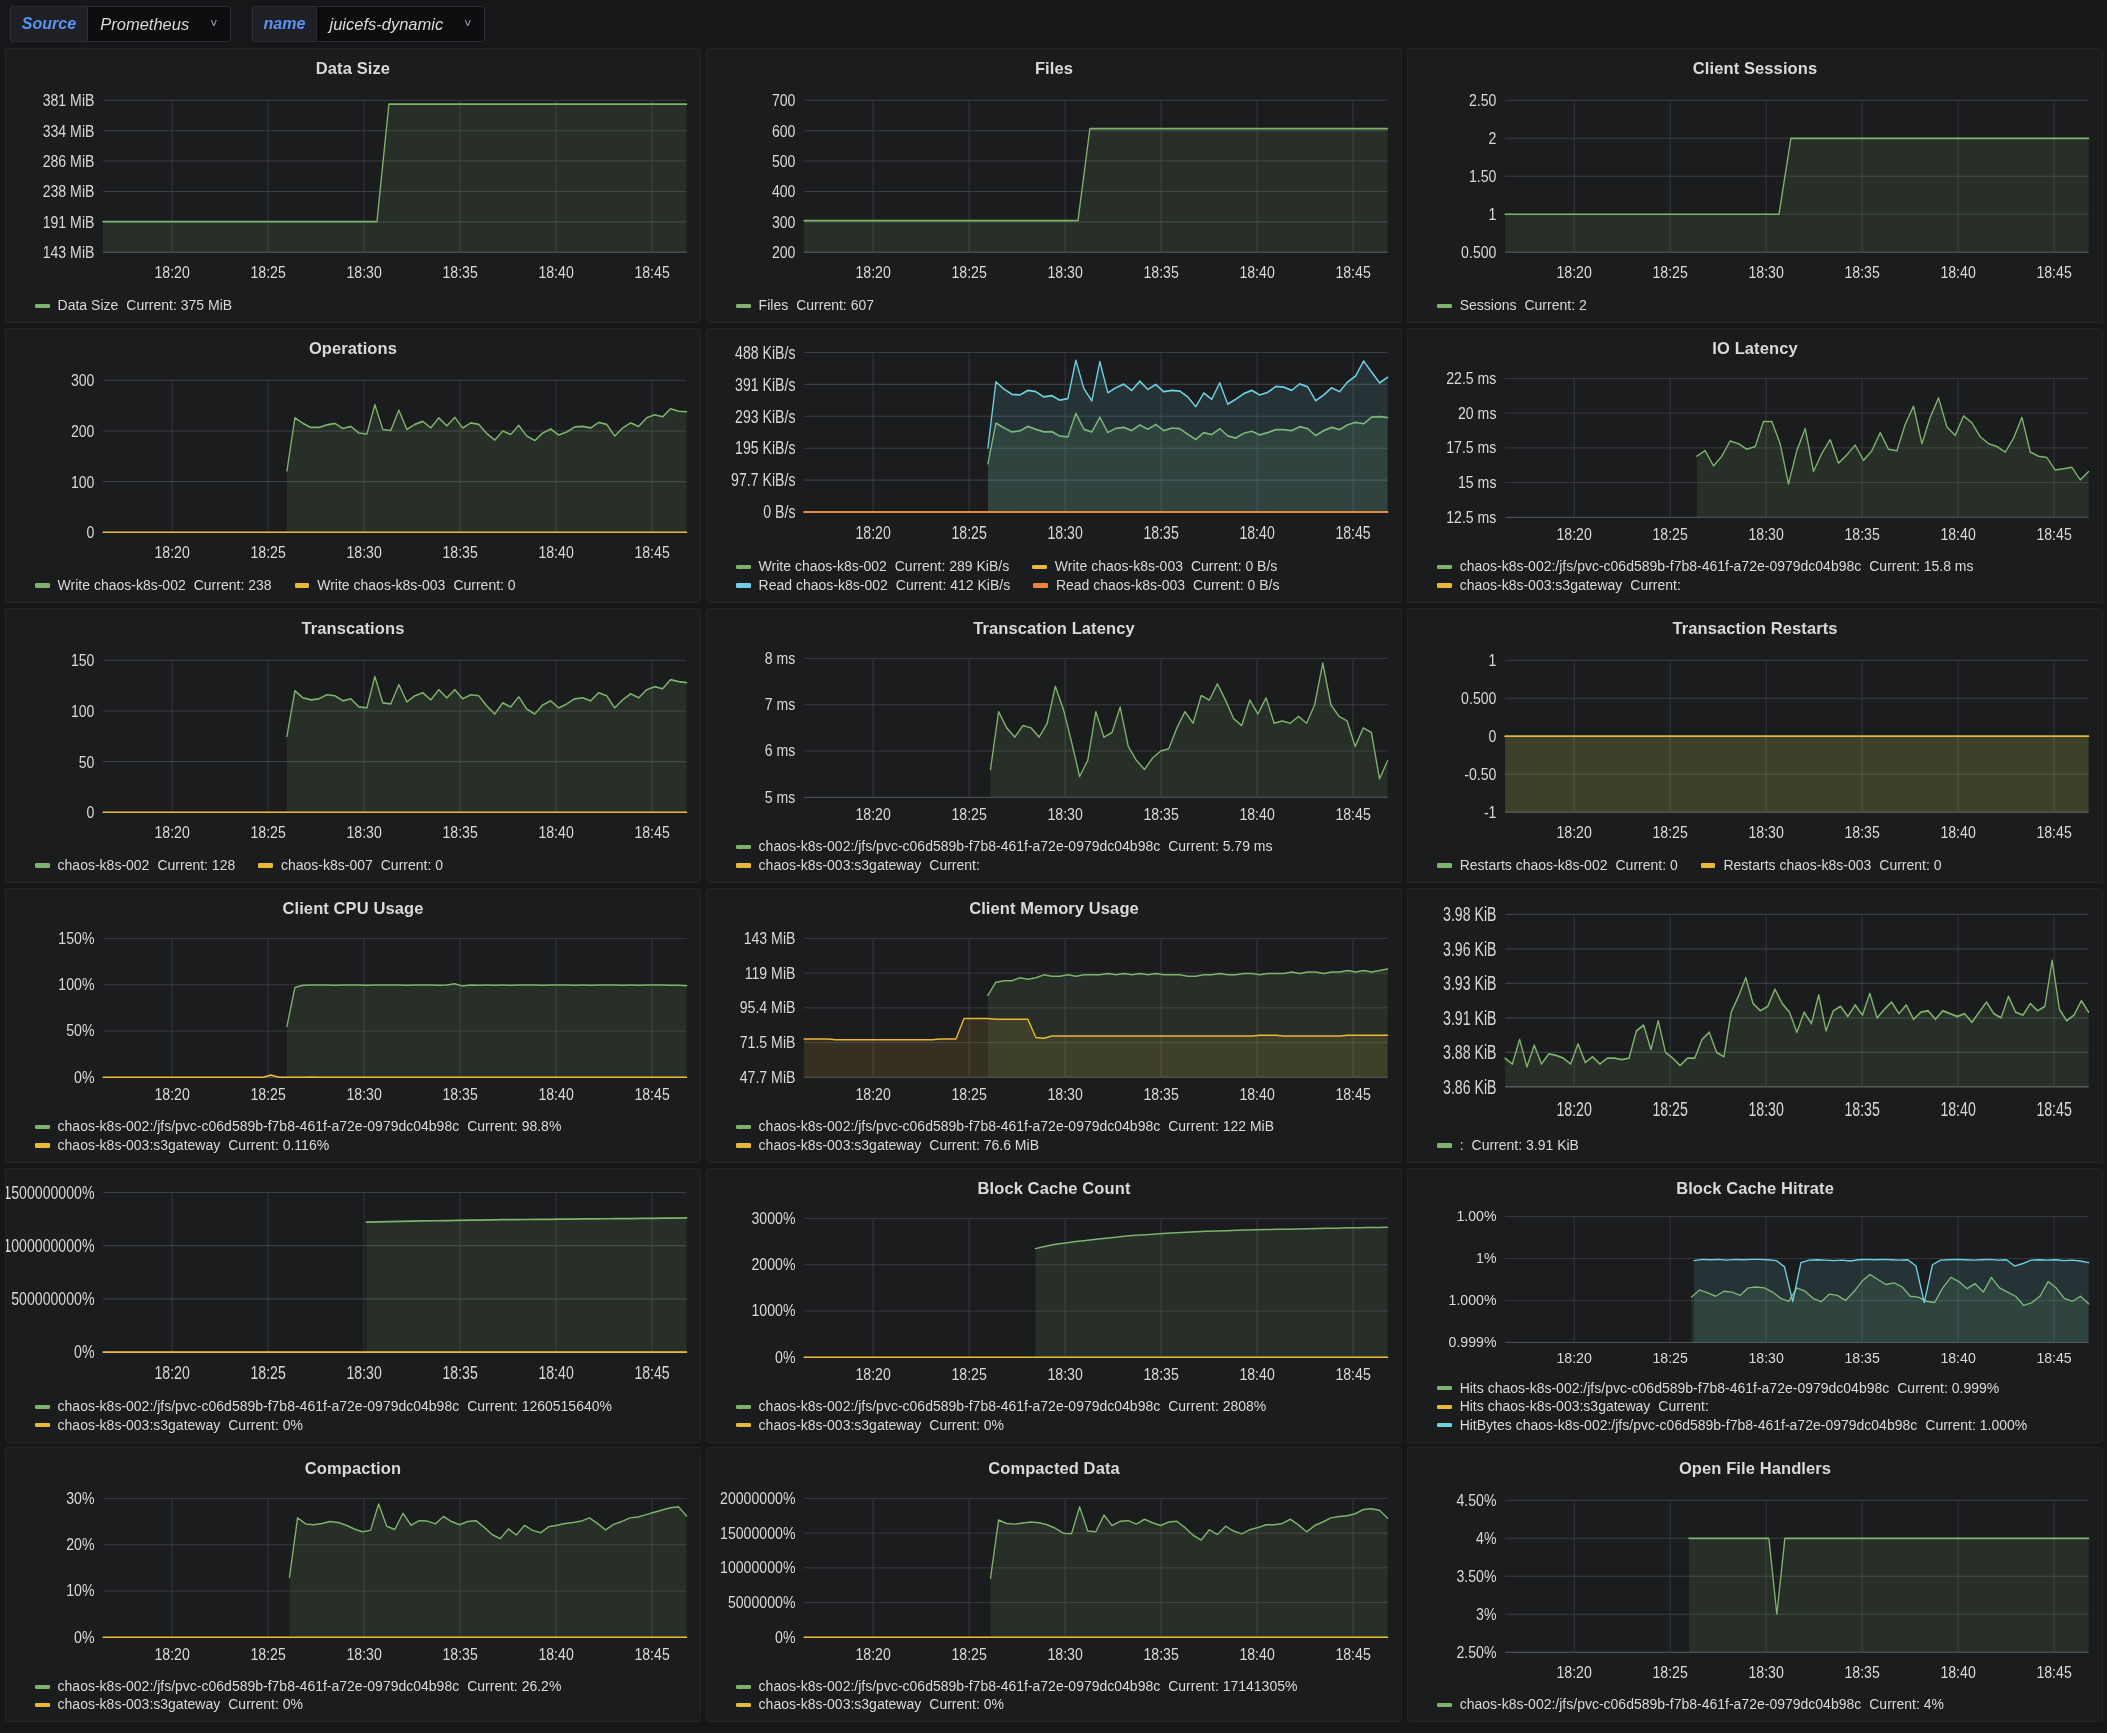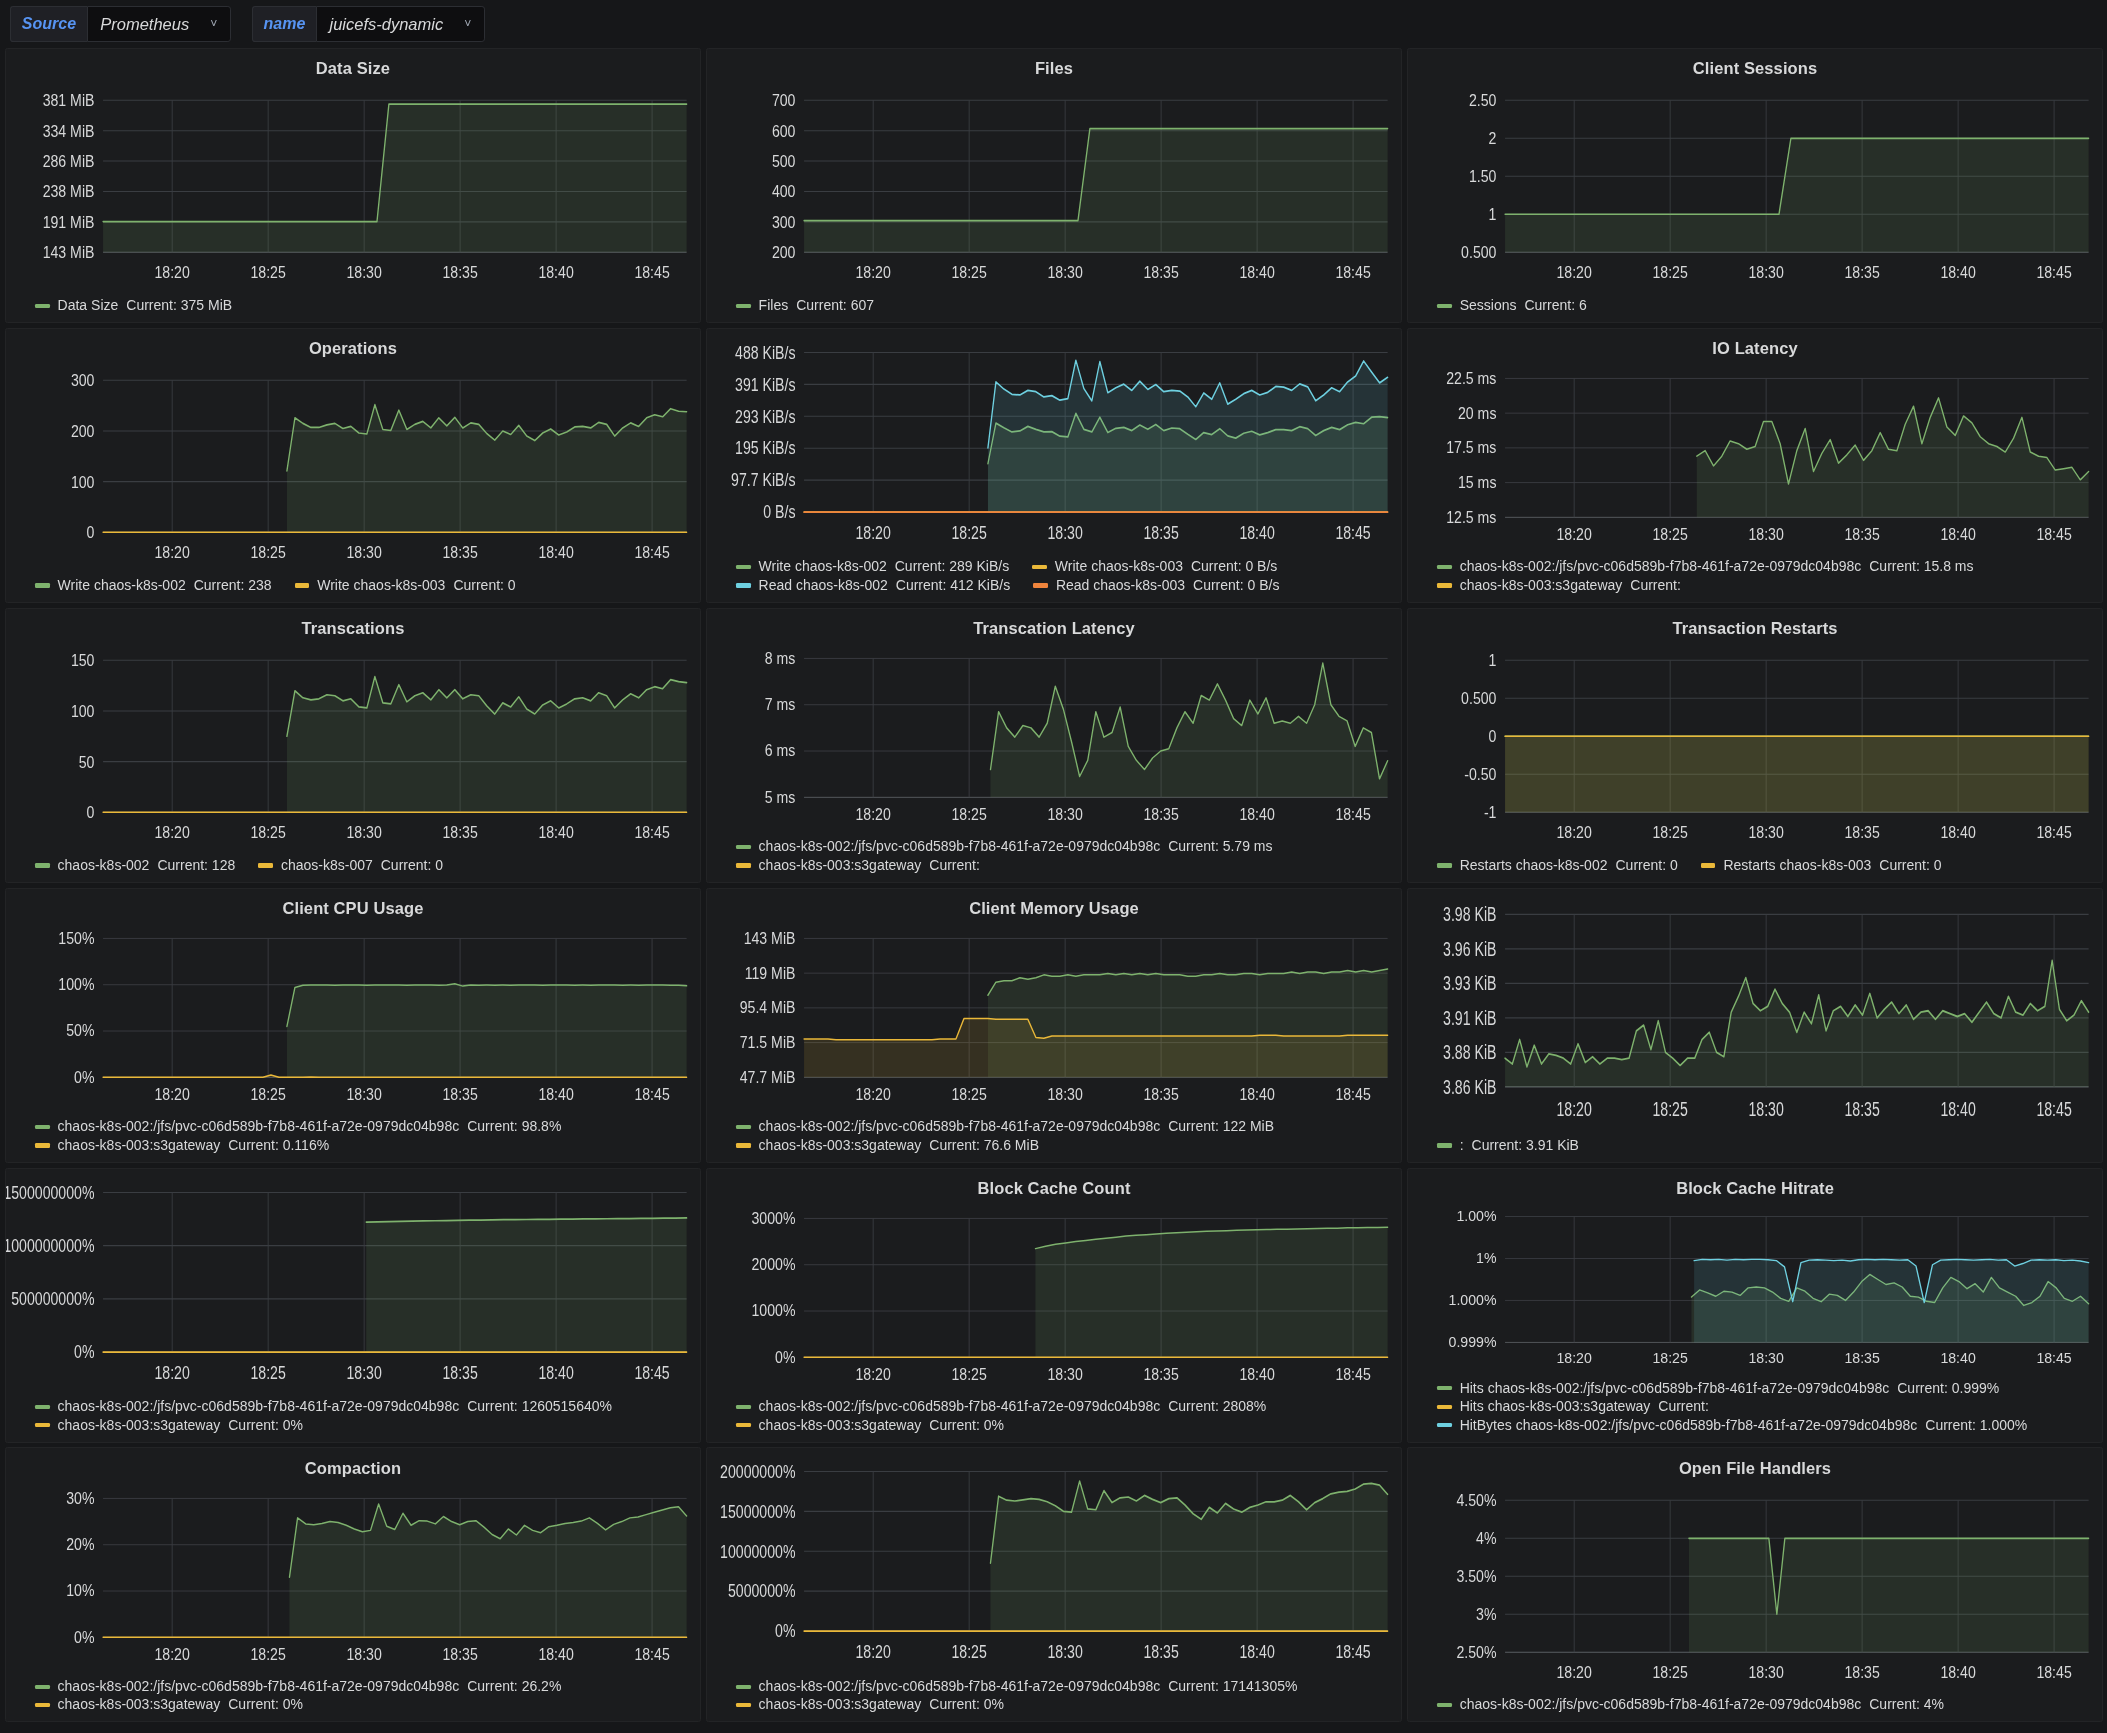--- a/index.html
+++ b/index.html
@@ -212,21 +212,21 @@
           <line x1="1051.75" y1="30" x2="1051.75" y2="234" class="gridline"></line>
           <text x="1051.75" y="268" class="axis-text xlbl">18:45</text>
           <path d="M158,234L158,183L177.3877551020408,183L196.77551020408163,183L216.16326530612244,183L235.55102040816325,183L254.9387755102041,183L274.3265306122449,183L293.71428571428567,183L313.1020408163265,183L332.48979591836735,183L351.8775510204082,183L371.265306122449,183L390.65306122448976,183L410.0408163265306,183L429.4285714285714,183L448.81632653061223,183L468.204081632653,183L487.59183673469386,183L506.9795918367347,183L526.3673469387754,183L545.7551020408164,183L565.1428571428571,183L584.530612244898,183L603.9183673469388,183L623.3061224489795,81L642.6938775510205,81L662.0816326530612,81L681.4693877551019,81L700.8571428571428,81L720.2448979591836,81L739.6326530612245,81L759.0204081632653,81L778.408163265306,81L797.7959183673469,81L817.1836734693877,81L836.5714285714286,81L855.9591836734694,81L875.3469387755101,81L894.734693877551,81L914.1224489795918,81L933.5102040816327,81L952.8979591836735,81L972.2857142857142,81L991.6734693877551,81L1011.0612244897959,81L1030.4489795918366,81L1049.8367346938776,81L1069.2244897959183,81L1088.612244897959,81L1108,81L1108,234Z" fill="#7eb26d" fill-opacity="0.13" stroke="none"></path>
           <path d="M158,183L177.3877551020408,183L196.77551020408163,183L216.16326530612244,183L235.55102040816325,183L254.9387755102041,183L274.3265306122449,183L293.71428571428567,183L313.1020408163265,183L332.48979591836735,183L351.8775510204082,183L371.265306122449,183L390.65306122448976,183L410.0408163265306,183L429.4285714285714,183L448.81632653061223,183L468.204081632653,183L487.59183673469386,183L506.9795918367347,183L526.3673469387754,183L545.7551020408164,183L565.1428571428571,183L584.530612244898,183L603.9183673469388,183L623.3061224489795,81L642.6938775510205,81L662.0816326530612,81L681.4693877551019,81L700.8571428571428,81L720.2448979591836,81L739.6326530612245,81L759.0204081632653,81L778.408163265306,81L797.7959183673469,81L817.1836734693877,81L836.5714285714286,81L855.9591836734694,81L875.3469387755101,81L894.734693877551,81L914.1224489795918,81L933.5102040816327,81L952.8979591836735,81L972.2857142857142,81L991.6734693877551,81L1011.0612244897959,81L1030.4489795918366,81L1049.8367346938776,81L1069.2244897959183,81L1088.612244897959,81L1108,81" fill="none" stroke="#7eb26d" stroke-width="2.2" stroke-linejoin="round" stroke-linecap="round"></path>
         </svg>
       </div>
       <div class="legend">
         <div class="leg-item">
           <span class="leg-swatch" style="background: rgb(126, 178, 109);"></span>
           <span class="leg-text">Sessions</span>
-          <span class="leg-text cur">Current: 6</span>
+          <span class="leg-text cur">Current: 2</span>
         </div>
       </div>
     </div>
     <div class="panel">
       <div class="panel-title">Operations</div>
       <div class="plot-wrap">
         <svg viewBox="0 0 1130 290" preserveAspectRatio="none">
           <line x1="158" y1="234" x2="1108" y2="234" class="axisline"></line>
           <text x="144" y="242" class="axis-text ylbl">0</text>
           <line x1="158" y1="166" x2="1108" y2="166" class="gridline"></line>
@@ -795,20 +795,21 @@
           <span class="leg-text cur">Current: 26.2%</span>
         </div>
         <div class="leg-item">
           <span class="leg-swatch" style="background: rgb(234, 184, 57);"></span>
           <span class="leg-text">chaos-k8s-003:s3gateway</span>
           <span class="leg-text cur">Current: 0%</span>
         </div>
       </div>
     </div>
     <div class="panel">
+      <div class="panel-title">Compacted Data</div>
       <div class="plot-wrap">
         <svg viewBox="0 0 1130 290" preserveAspectRatio="none">
           <line x1="158" y1="234" x2="1108" y2="234" class="axisline"></line>
           <text x="144" y="242" class="axis-text ylbl">0%</text>
           <line x1="158" y1="183" x2="1108" y2="183" class="gridline"></line>
           <text x="144" y="191" class="axis-text ylbl">5000000%</text>
           <line x1="158" y1="132" x2="1108" y2="132" class="gridline"></line>
           <text x="144" y="140" class="axis-text ylbl">10000000%</text>
           <line x1="158" y1="81" x2="1108" y2="81" class="gridline"></line>
           <text x="144" y="89" class="axis-text ylbl">15000000%</text>

